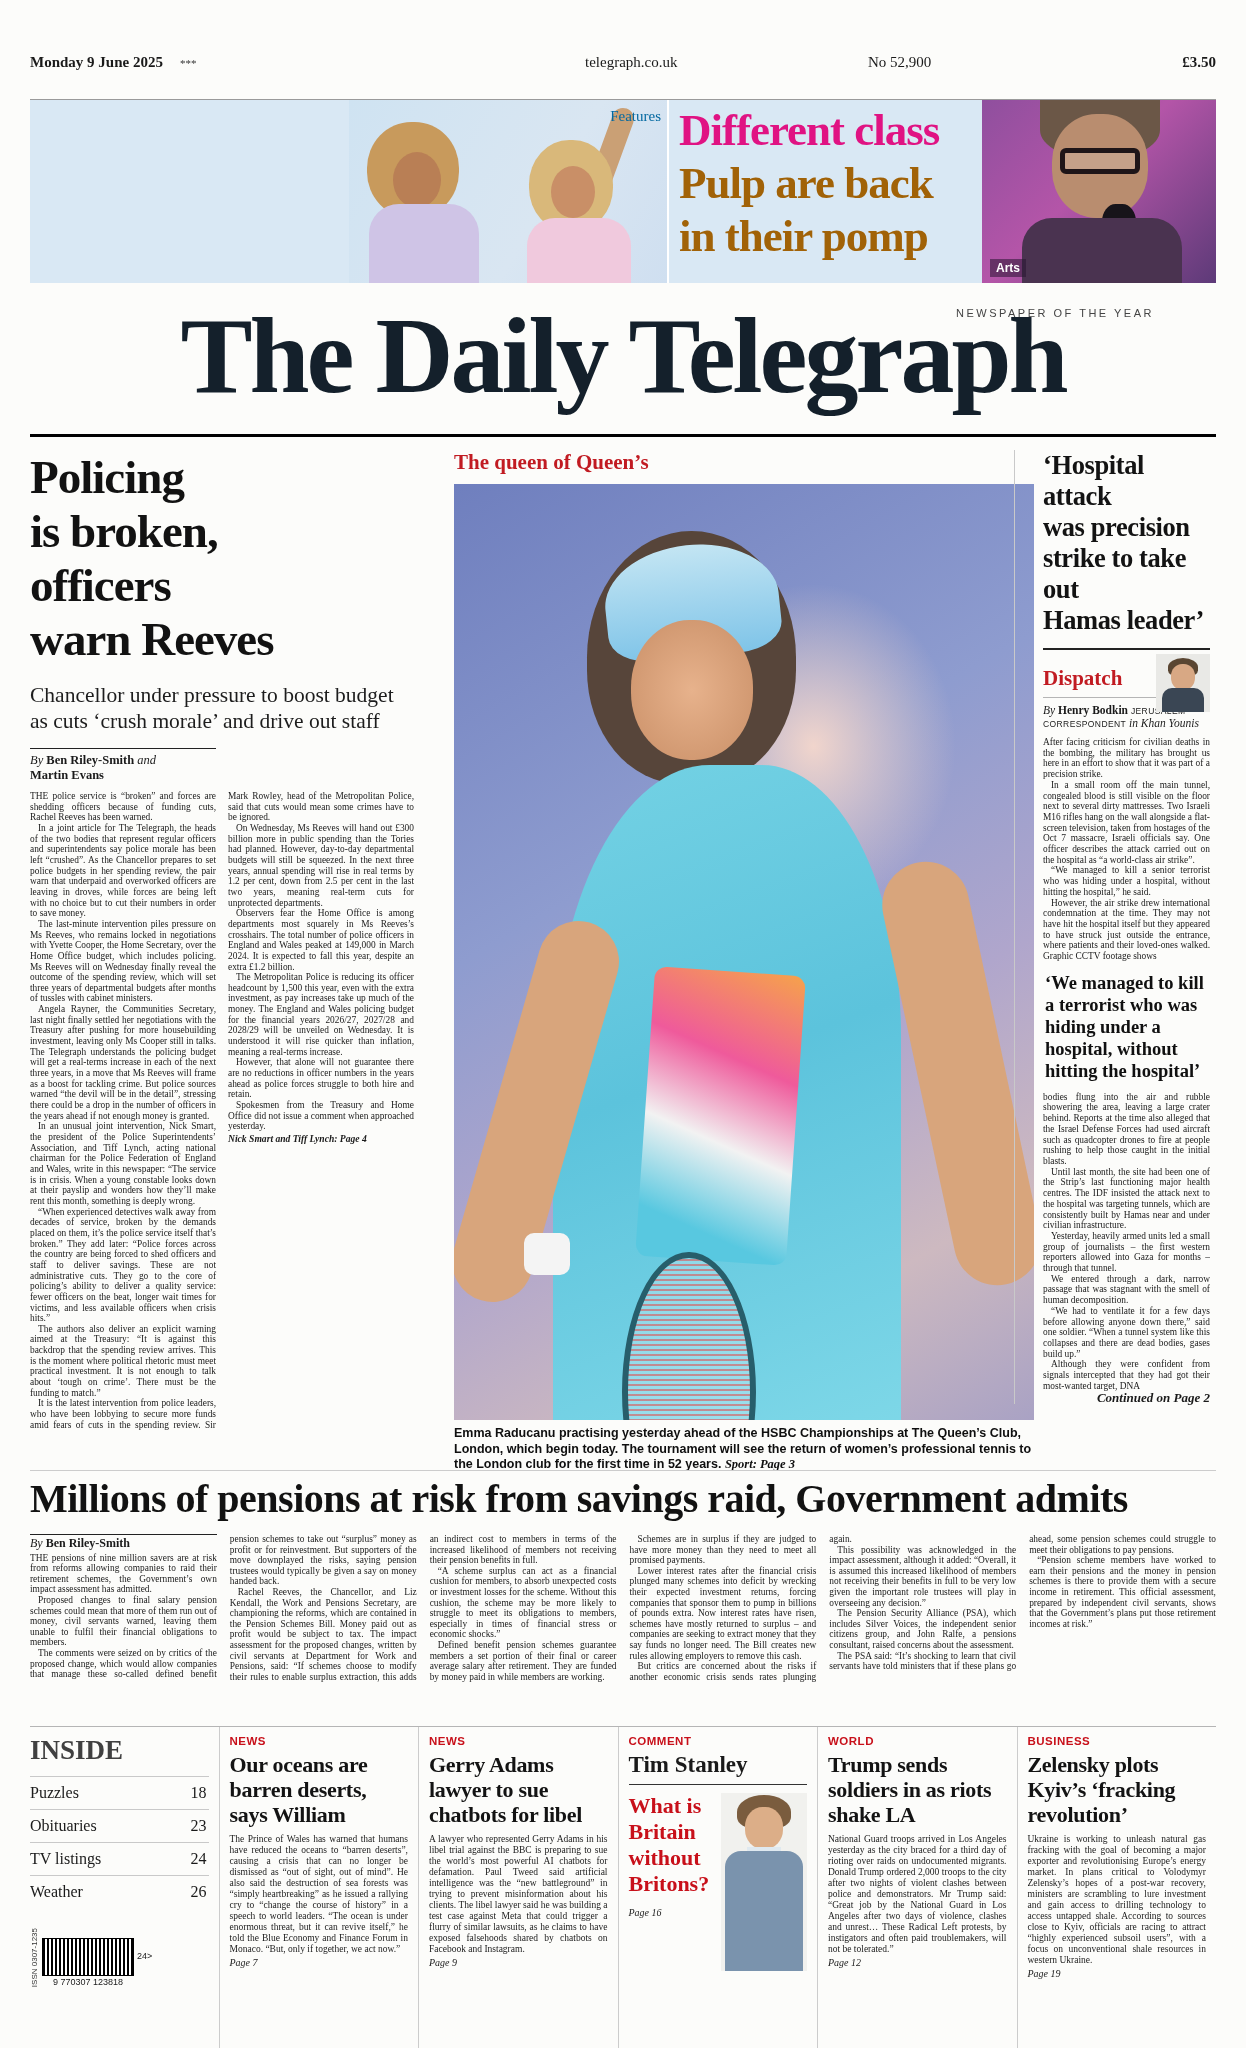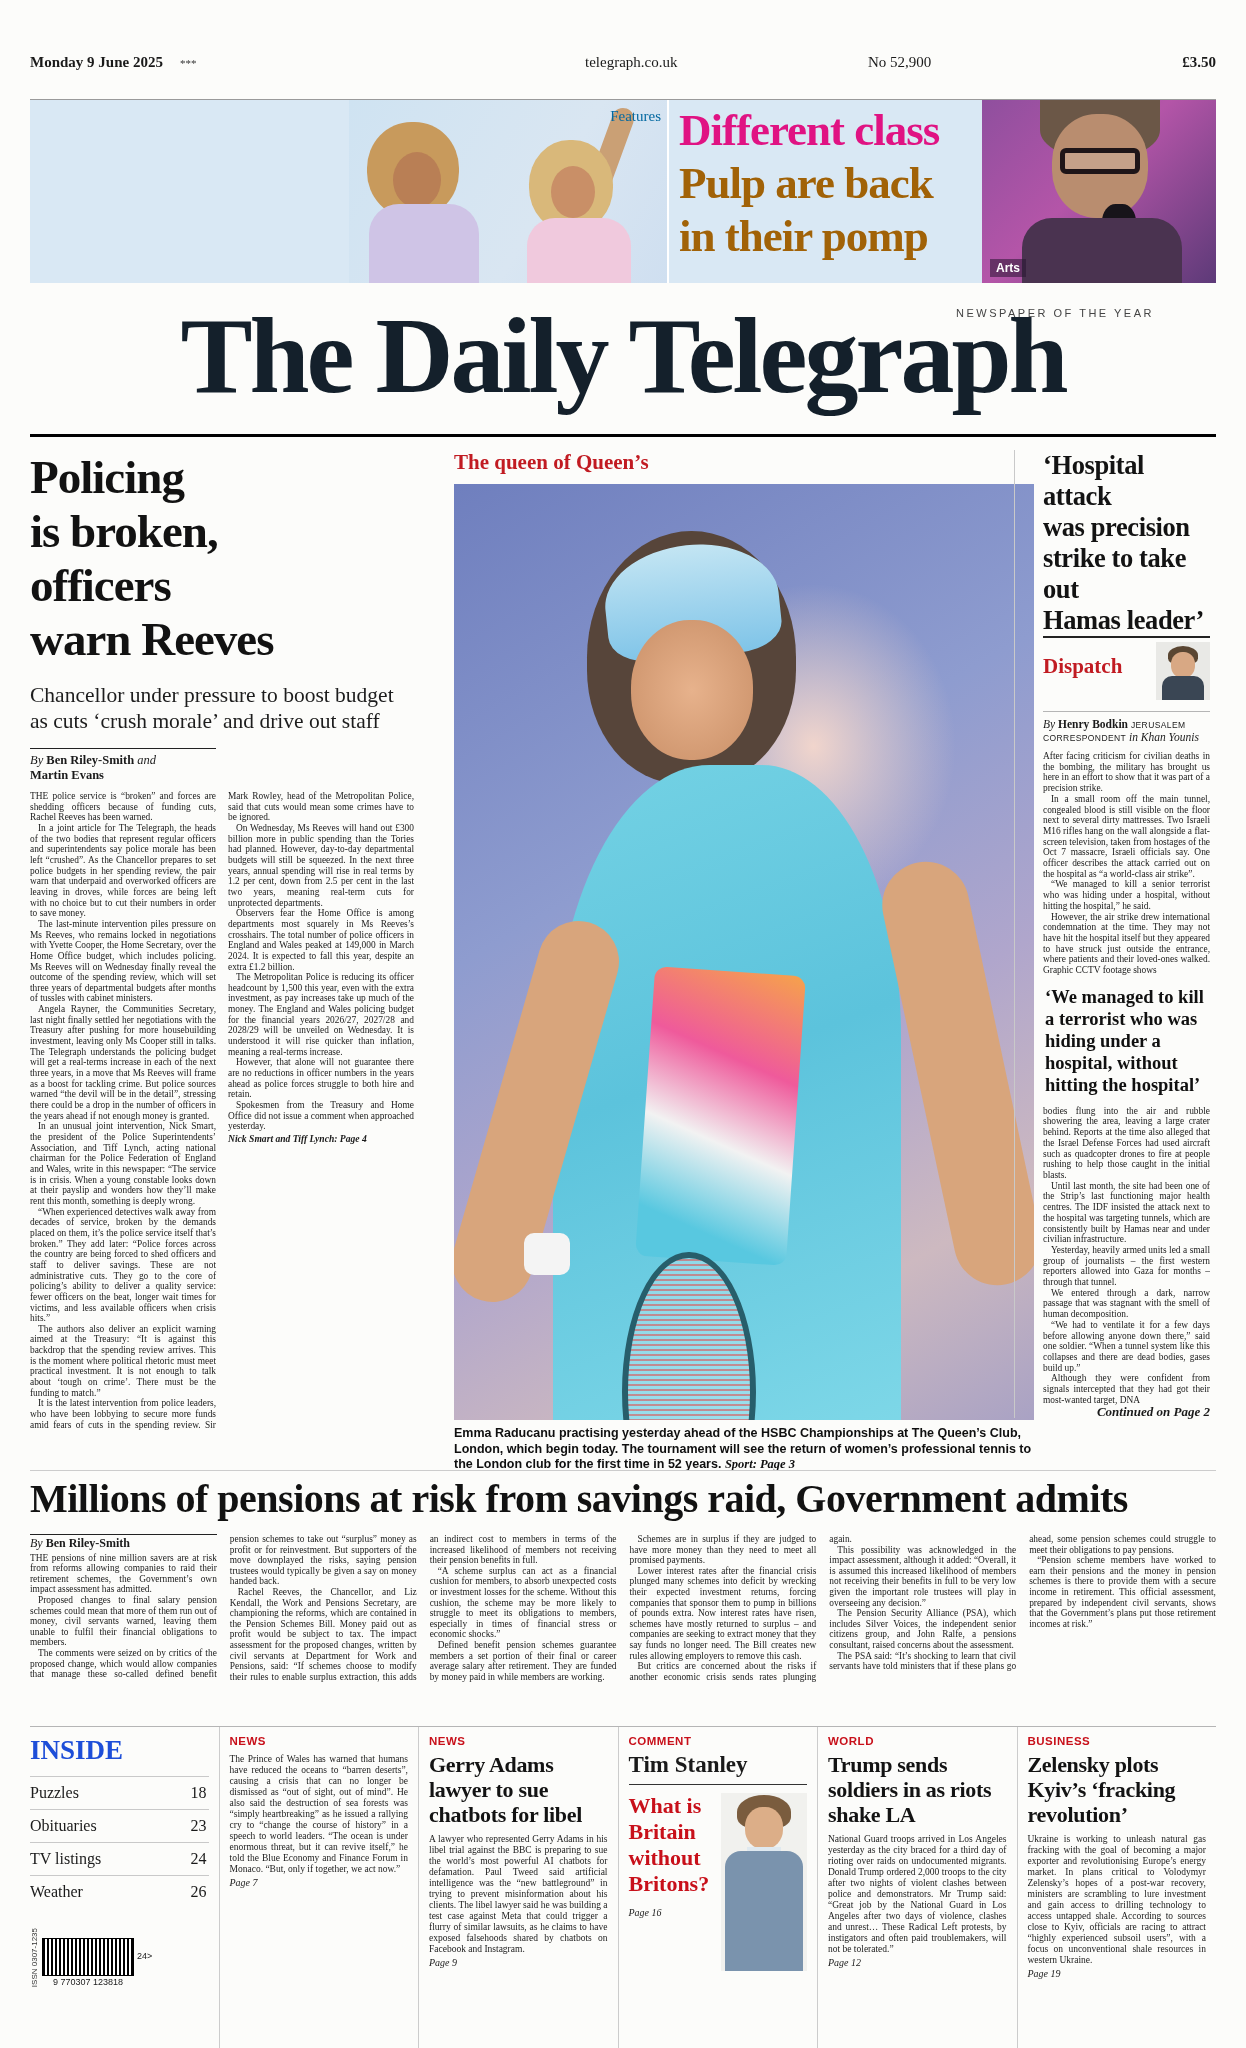--- a/index.html
+++ b/index.html
@@ -82,21 +82,21 @@
   .ph-armL{left:7%;top:46%;width:14%;height:42%;background:#d8a57c;border-radius:44px;transform:rotate(16deg);}
   .ph-armR{right:5%;top:40%;width:15%;height:46%;background:#d8a57c;border-radius:44px;transform:rotate(-12deg);}
   .ph-band{left:12%;top:80%;width:8%;height:4.5%;background:#f4f4f4;border-radius:10px;}
   .ph-racquet{left:29%;top:82%;width:23%;height:30%;border:6px solid #275e6b;border-radius:50%;
               background:repeating-linear-gradient(0deg,rgba(225,110,110,.7) 0 2px,rgba(255,255,255,.25) 2px 5px);}
   .caption{margin-top:6px;font:700 12.5px/15.5px "Liberation Sans",sans-serif;color:#0f0f0f;}
   .caption .ref{font:italic 700 12.5px "Liberation Serif",serif;}
 
   .dispatch{position:absolute;left:984px;right:6px;top:0;border-left:1px solid #c9c9c9;padding-left:28px;}
   .d-hl{font-weight:700;font-size:26.5px;line-height:31px;letter-spacing:-.4px;color:#131313;}
-  .d-kickrow{margin-top:0;border-top:2px solid #222;border-bottom:1px solid #b5b5b5;position:relative;height:76px;}
+  .d-kickrow{margin-top:12px;border-top:2px solid #222;border-bottom:1px solid #b5b5b5;position:relative;height:50px;}
   .d-kicker{position:absolute;left:0;top:16px;font-weight:700;font-size:21px;color:#c11b22;}
   .headshot{position:absolute;right:0;top:4px;width:54px;height:58px;background:#e9e9e6;overflow:hidden;}
   .hs-hair{position:absolute;left:12px;top:4px;width:30px;height:18px;background:#5a4632;border-radius:50% 50% 30% 30%;}
   .hs-face{position:absolute;left:15px;top:10px;width:24px;height:26px;background:#d8a884;border-radius:46%;}
   .hs-suit{position:absolute;left:6px;top:34px;width:42px;height:24px;background:#3a4654;border-radius:10px 10px 0 0;}
   .d-byline{margin-top:6px;font-size:11.5px;line-height:13px;font-weight:700;}
   .d-byline .role{font:400 8.5px "Liberation Sans",sans-serif;letter-spacing:.4px;}
   .d-byline .loc{font-style:italic;font-weight:400;}
   .d-body{margin-top:7px;font-size:9.4px;line-height:10.7px;text-align:justify;}
   .pullquote{margin:10px 2px;font-weight:700;font-size:18.5px;line-height:22px;color:#101010;}
@@ -112,21 +112,21 @@
 
   
   .bottom{position:absolute;top:1726px;left:30px;right:30px;bottom:0;border-top:1px solid #b5b5b5;display:flex;}
   .b-col{flex:1 1 0;padding:8px 10px 0 10px;border-left:1px solid #ccc;min-width:0;}
   .b-col:first-child{border-left:none;padding-left:0;}
   .b-kicker{font:700 11.5px "Liberation Sans",sans-serif;color:#c8101a;letter-spacing:.5px;}
   .b-hl{margin-top:5px;font-weight:700;font-size:22px;line-height:25px;letter-spacing:-.3px;color:#131313;}
   .b-body{margin-top:7px;font-size:9.5px;line-height:11px;text-align:justify;}
   .b-page{font-style:italic;font-size:10px;margin-top:2px;}
 
-  .inside-title{font-weight:700;font-size:27px;color:#1d4ed8;}
+  .inside-title{font-weight:700;font-size:27px;color:#404040;}
   .inside-list{margin-top:10px;}
   .inside-item{display:flex;justify-content:space-between;border-top:1px solid #c9c9c9;
                padding:7px 2px 7px 0;font-size:16px;}
   .barcode-block{margin-top:20px;display:flex;align-items:flex-end;}
   .issn{writing-mode:vertical-rl;transform:rotate(180deg);font:400 8px "Liberation Sans",sans-serif;color:#333;margin-right:3px;}
   .barcode-wrap{text-align:center;}
   .barcode{width:92px;height:38px;background:repeating-linear-gradient(90deg,#000 0 2px,#fff 2px 4px);border:1px solid #000;}
   .bar-digits{font:400 9px "Liberation Sans",sans-serif;margin-top:1px;}
   .edition-code{font:400 9px "Liberation Sans",sans-serif;margin-left:3px;margin-bottom:26px;}
 
@@ -334,20 +334,21 @@
         <div class="barcode-wrap" data-name="barcode-wrap">
           <div class="barcode" data-name="barcode"></div>
           <div class="bar-digits" data-name="barcode-digits">9 770307 123818</div>
         </div>
         <span class="edition-code" data-name="edition-code">24&gt;</span>
       </div>
     </div>
 
     <div class="b-col" data-name="section-news-oceans">
       <div class="b-kicker" data-name="section-kicker">NEWS</div>
+      <div class="b-hl" data-name="section-headline">Our oceans are barren deserts, says William</div>
       <div class="b-body" data-name="section-body">
         <span data-name="section-body-text">The Prince of Wales has warned that humans have reduced the oceans to “barren deserts”, causing a crisis that can no longer be dismissed as “out of sight, out of mind”. He also said the destruction of sea forests was “simply heartbreaking” as he issued a rallying cry to “change the course of history” in a speech to world leaders. “The ocean is under enormous threat, but it can revive itself,” he told the Blue Economy and Finance Forum in Monaco. “But, only if together, we act now.”</span>
         <div class="b-page" data-name="section-page-ref">Page 7</div>
       </div>
     </div>
 
     <div class="b-col" data-name="section-news-adams">
       <div class="b-kicker" data-name="section-kicker">NEWS</div>
       <div class="b-hl" data-name="section-headline">Gerry Adams lawyer to sue chatbots for libel</div>
       <div class="b-body" data-name="section-body">

